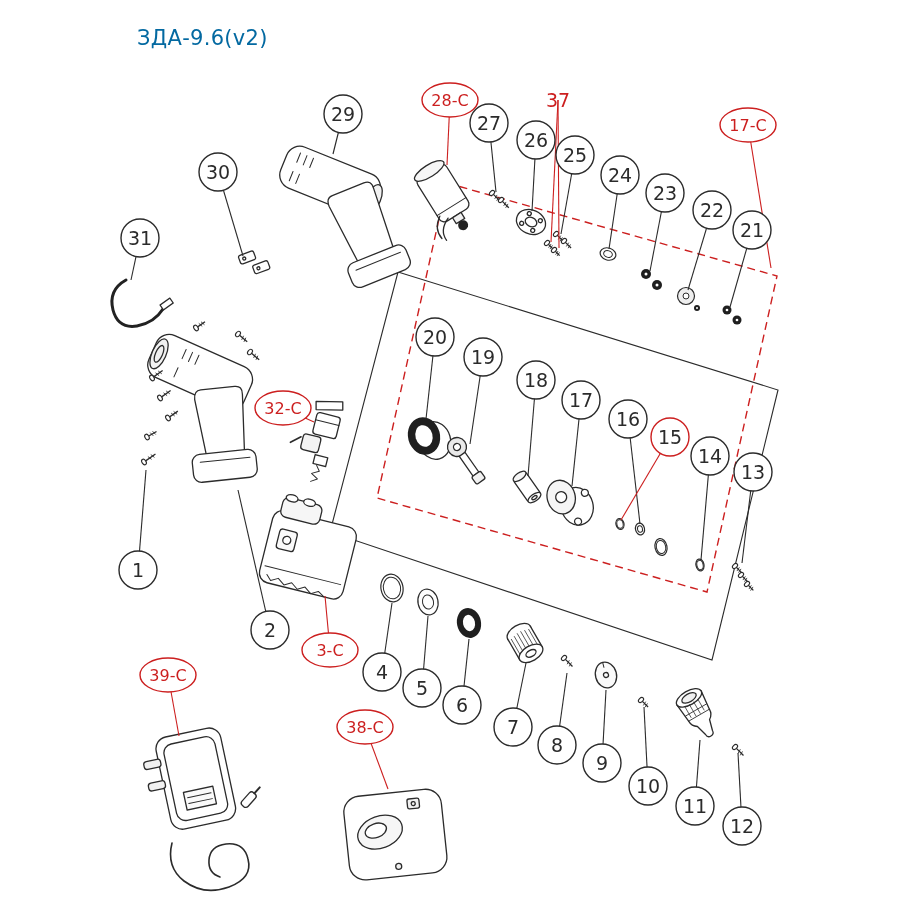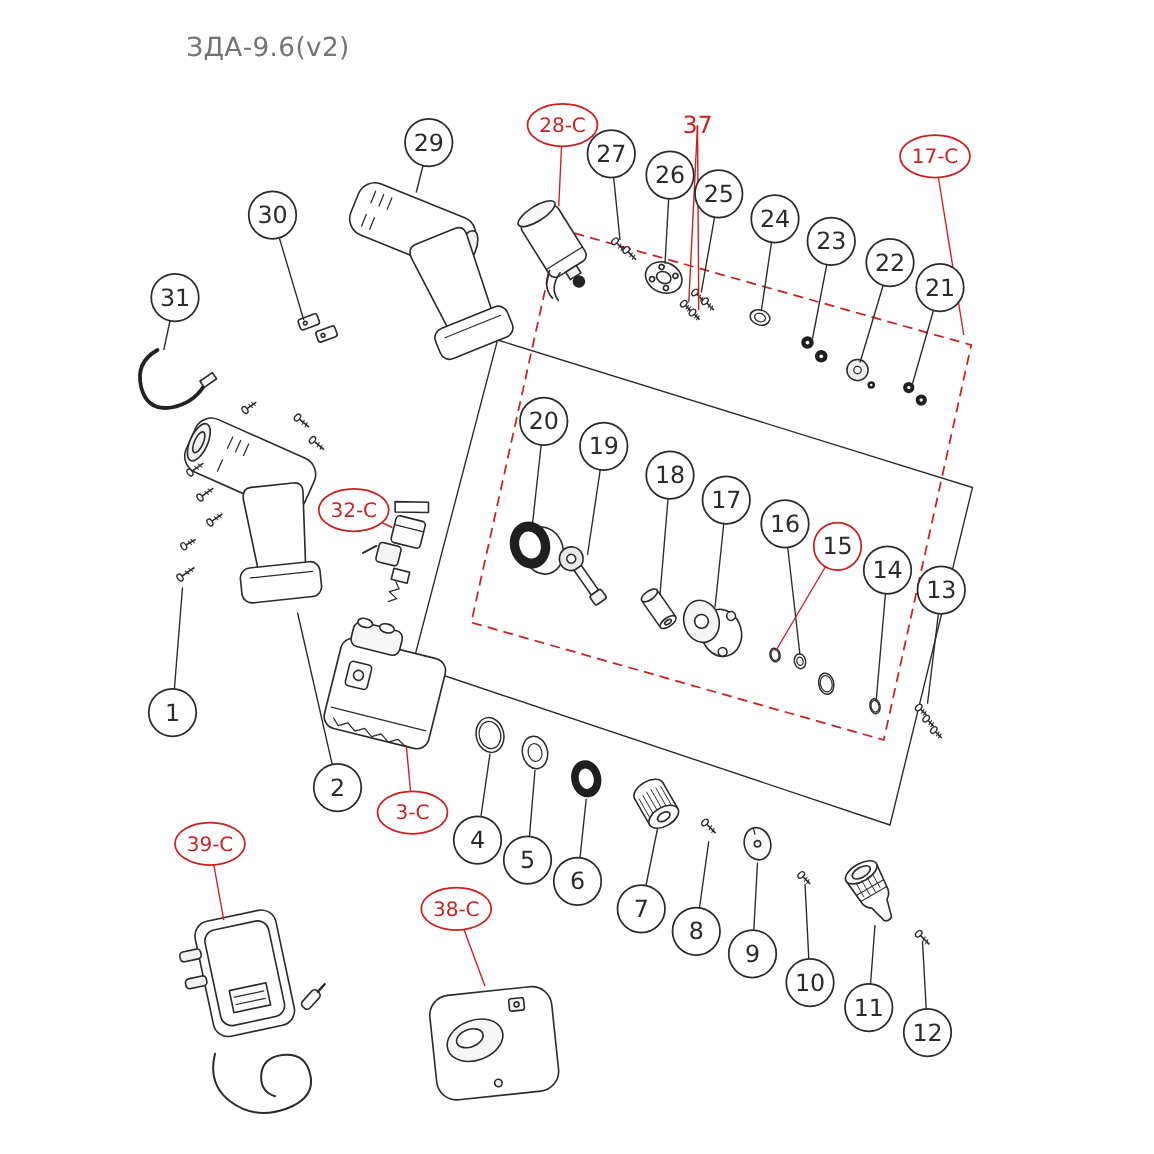--- a/index.html
+++ b/index.html
@@ -1,18 +1,18 @@
 <!DOCTYPE html>
 <html><head>
 <meta charset="utf-8">
 <style>
   html,body{margin:0;padding:0;background:#ffffff;}
   .canvas{position:relative;width:923px;height:923px;background:#ffffff;overflow:hidden;
           font-family:"DejaVu Sans", sans-serif;}
-  .title{position:absolute;left:137px;top:26px;font-size:21px;color:#737373;letter-spacing:.3px;margin-left:12px;}
+  .title{position:absolute;left:137px;top:26px;font-size:21px;color:#0369a1;letter-spacing:.3px;}
   svg.diagram{position:absolute;left:0;top:0;}
   svg text{font-family:"DejaVu Sans", sans-serif;}
 </style>
 </head>
 <body>
 
 <div class="canvas">
   <div class="title">ЗДА-9.6(v2)</div>
 
   <svg class="diagram" width="923" height="923" viewBox="0 0 923 923">

